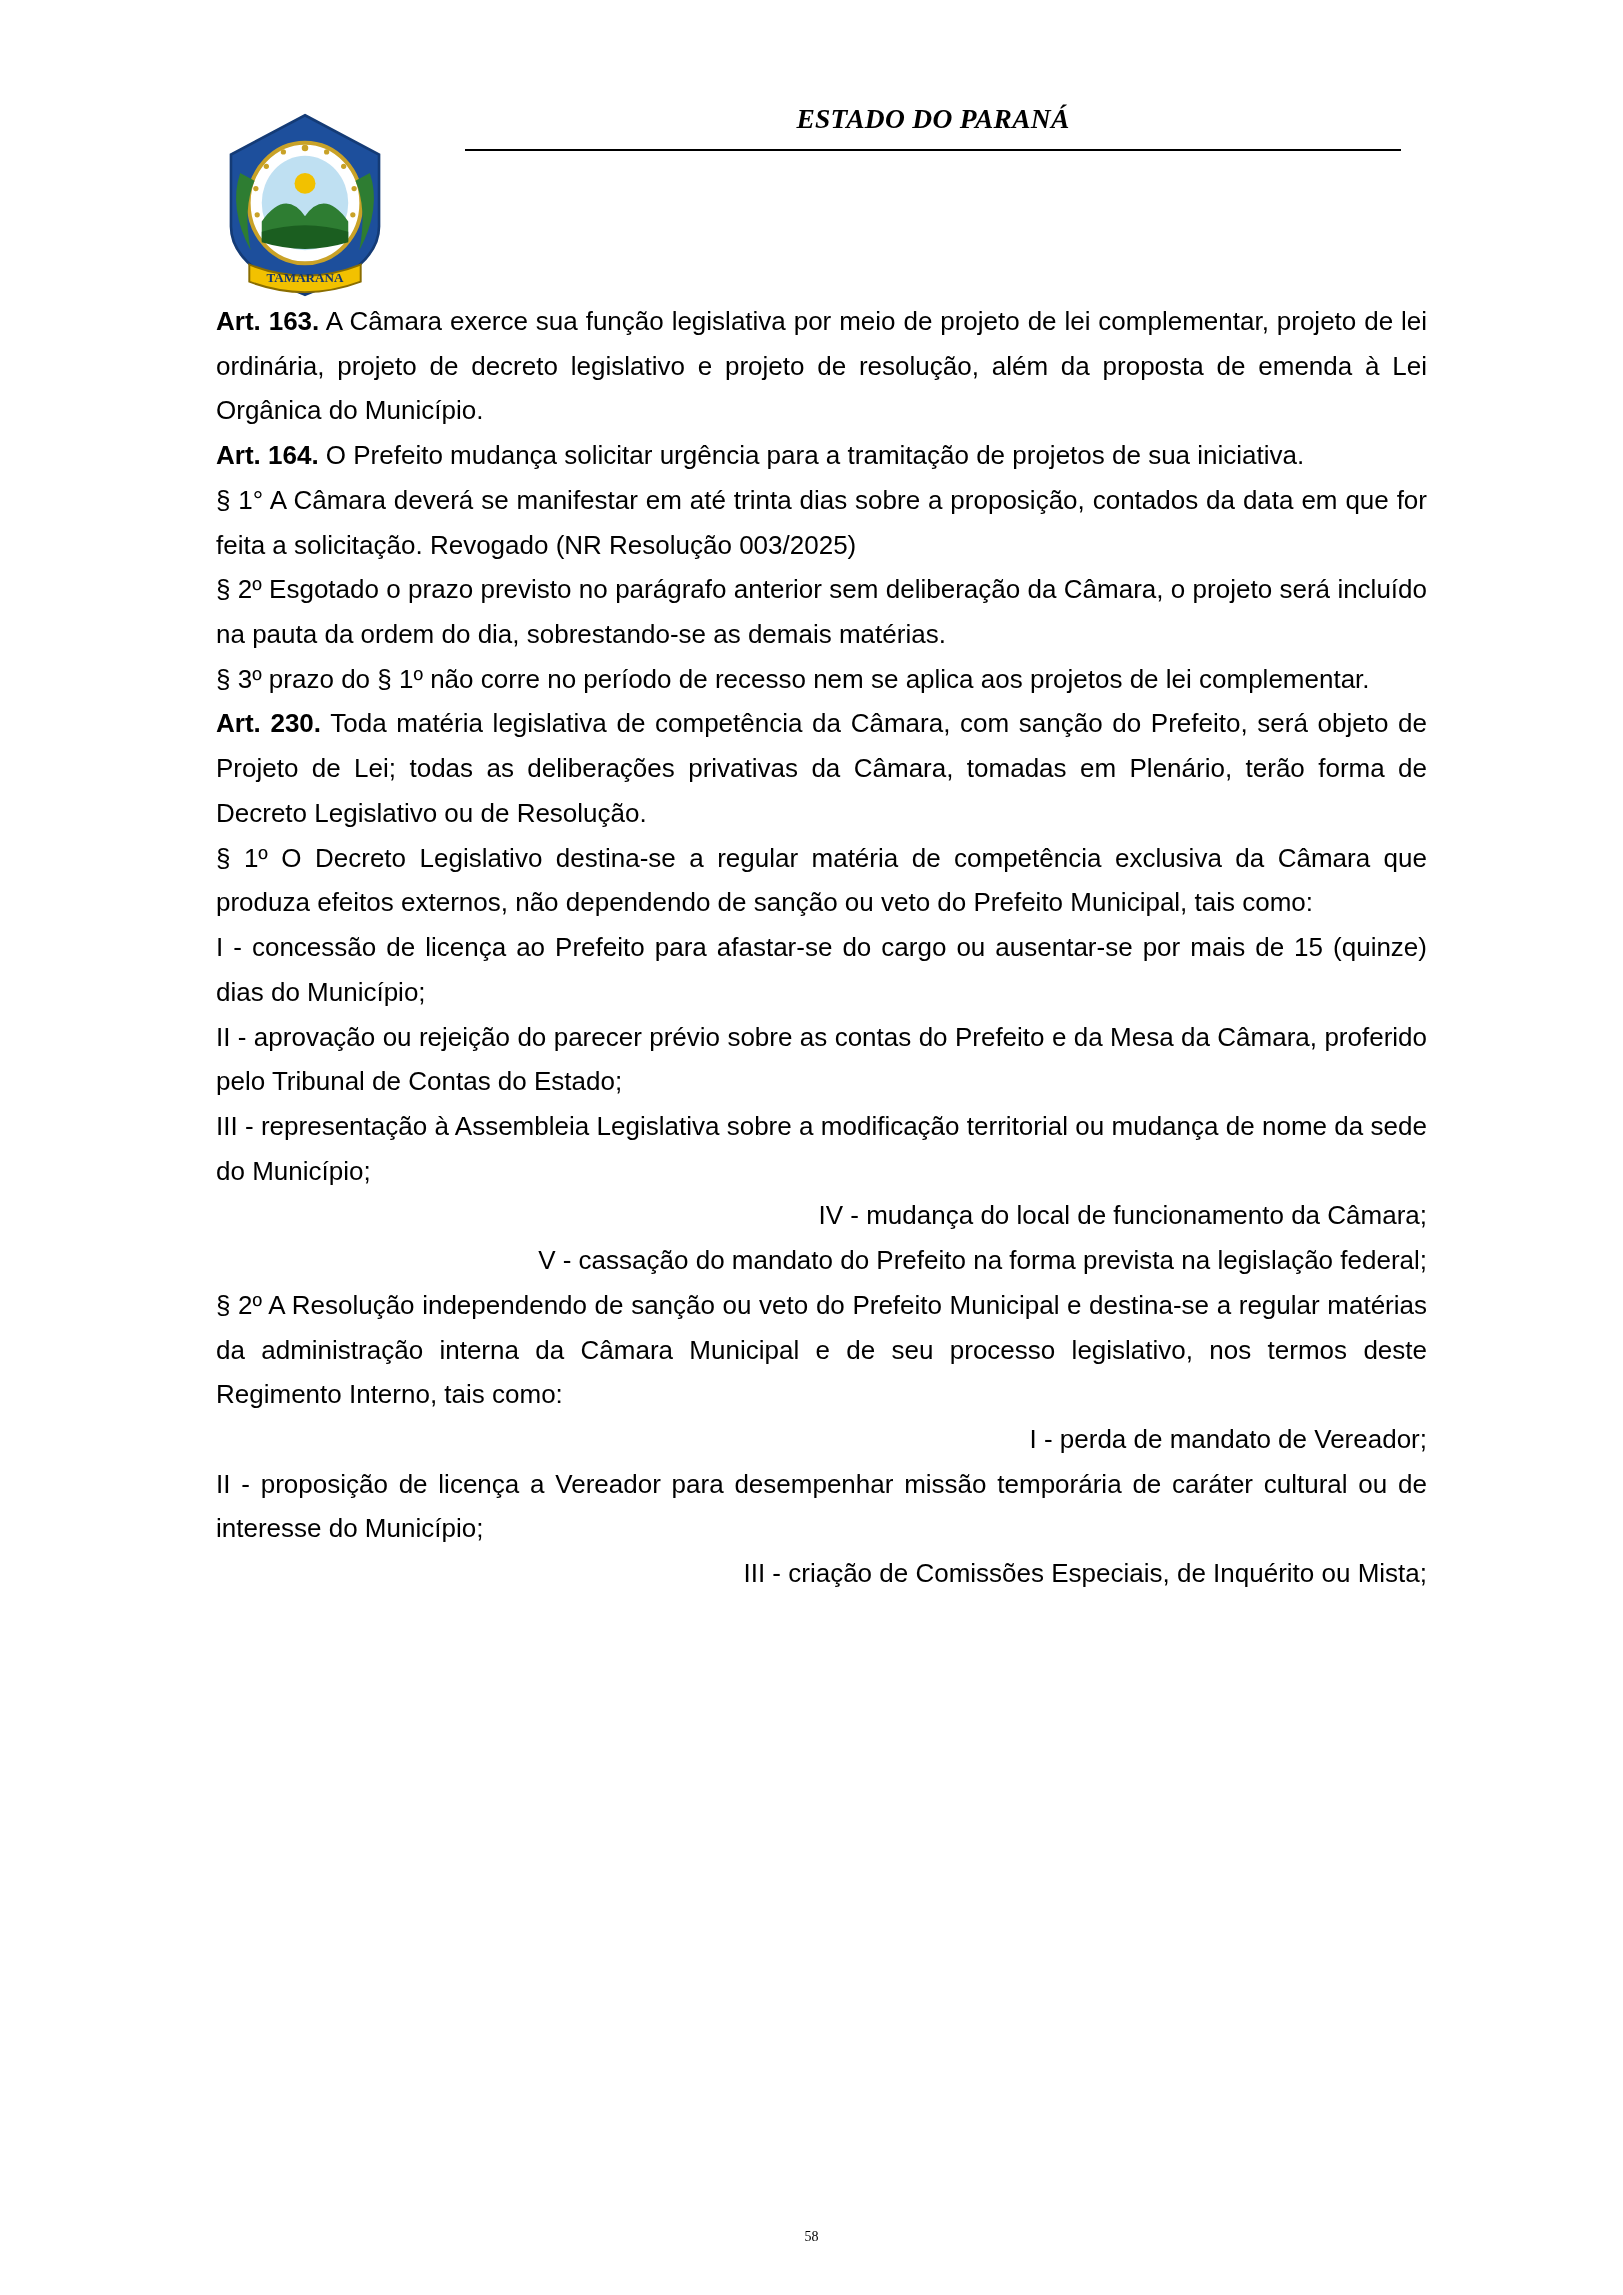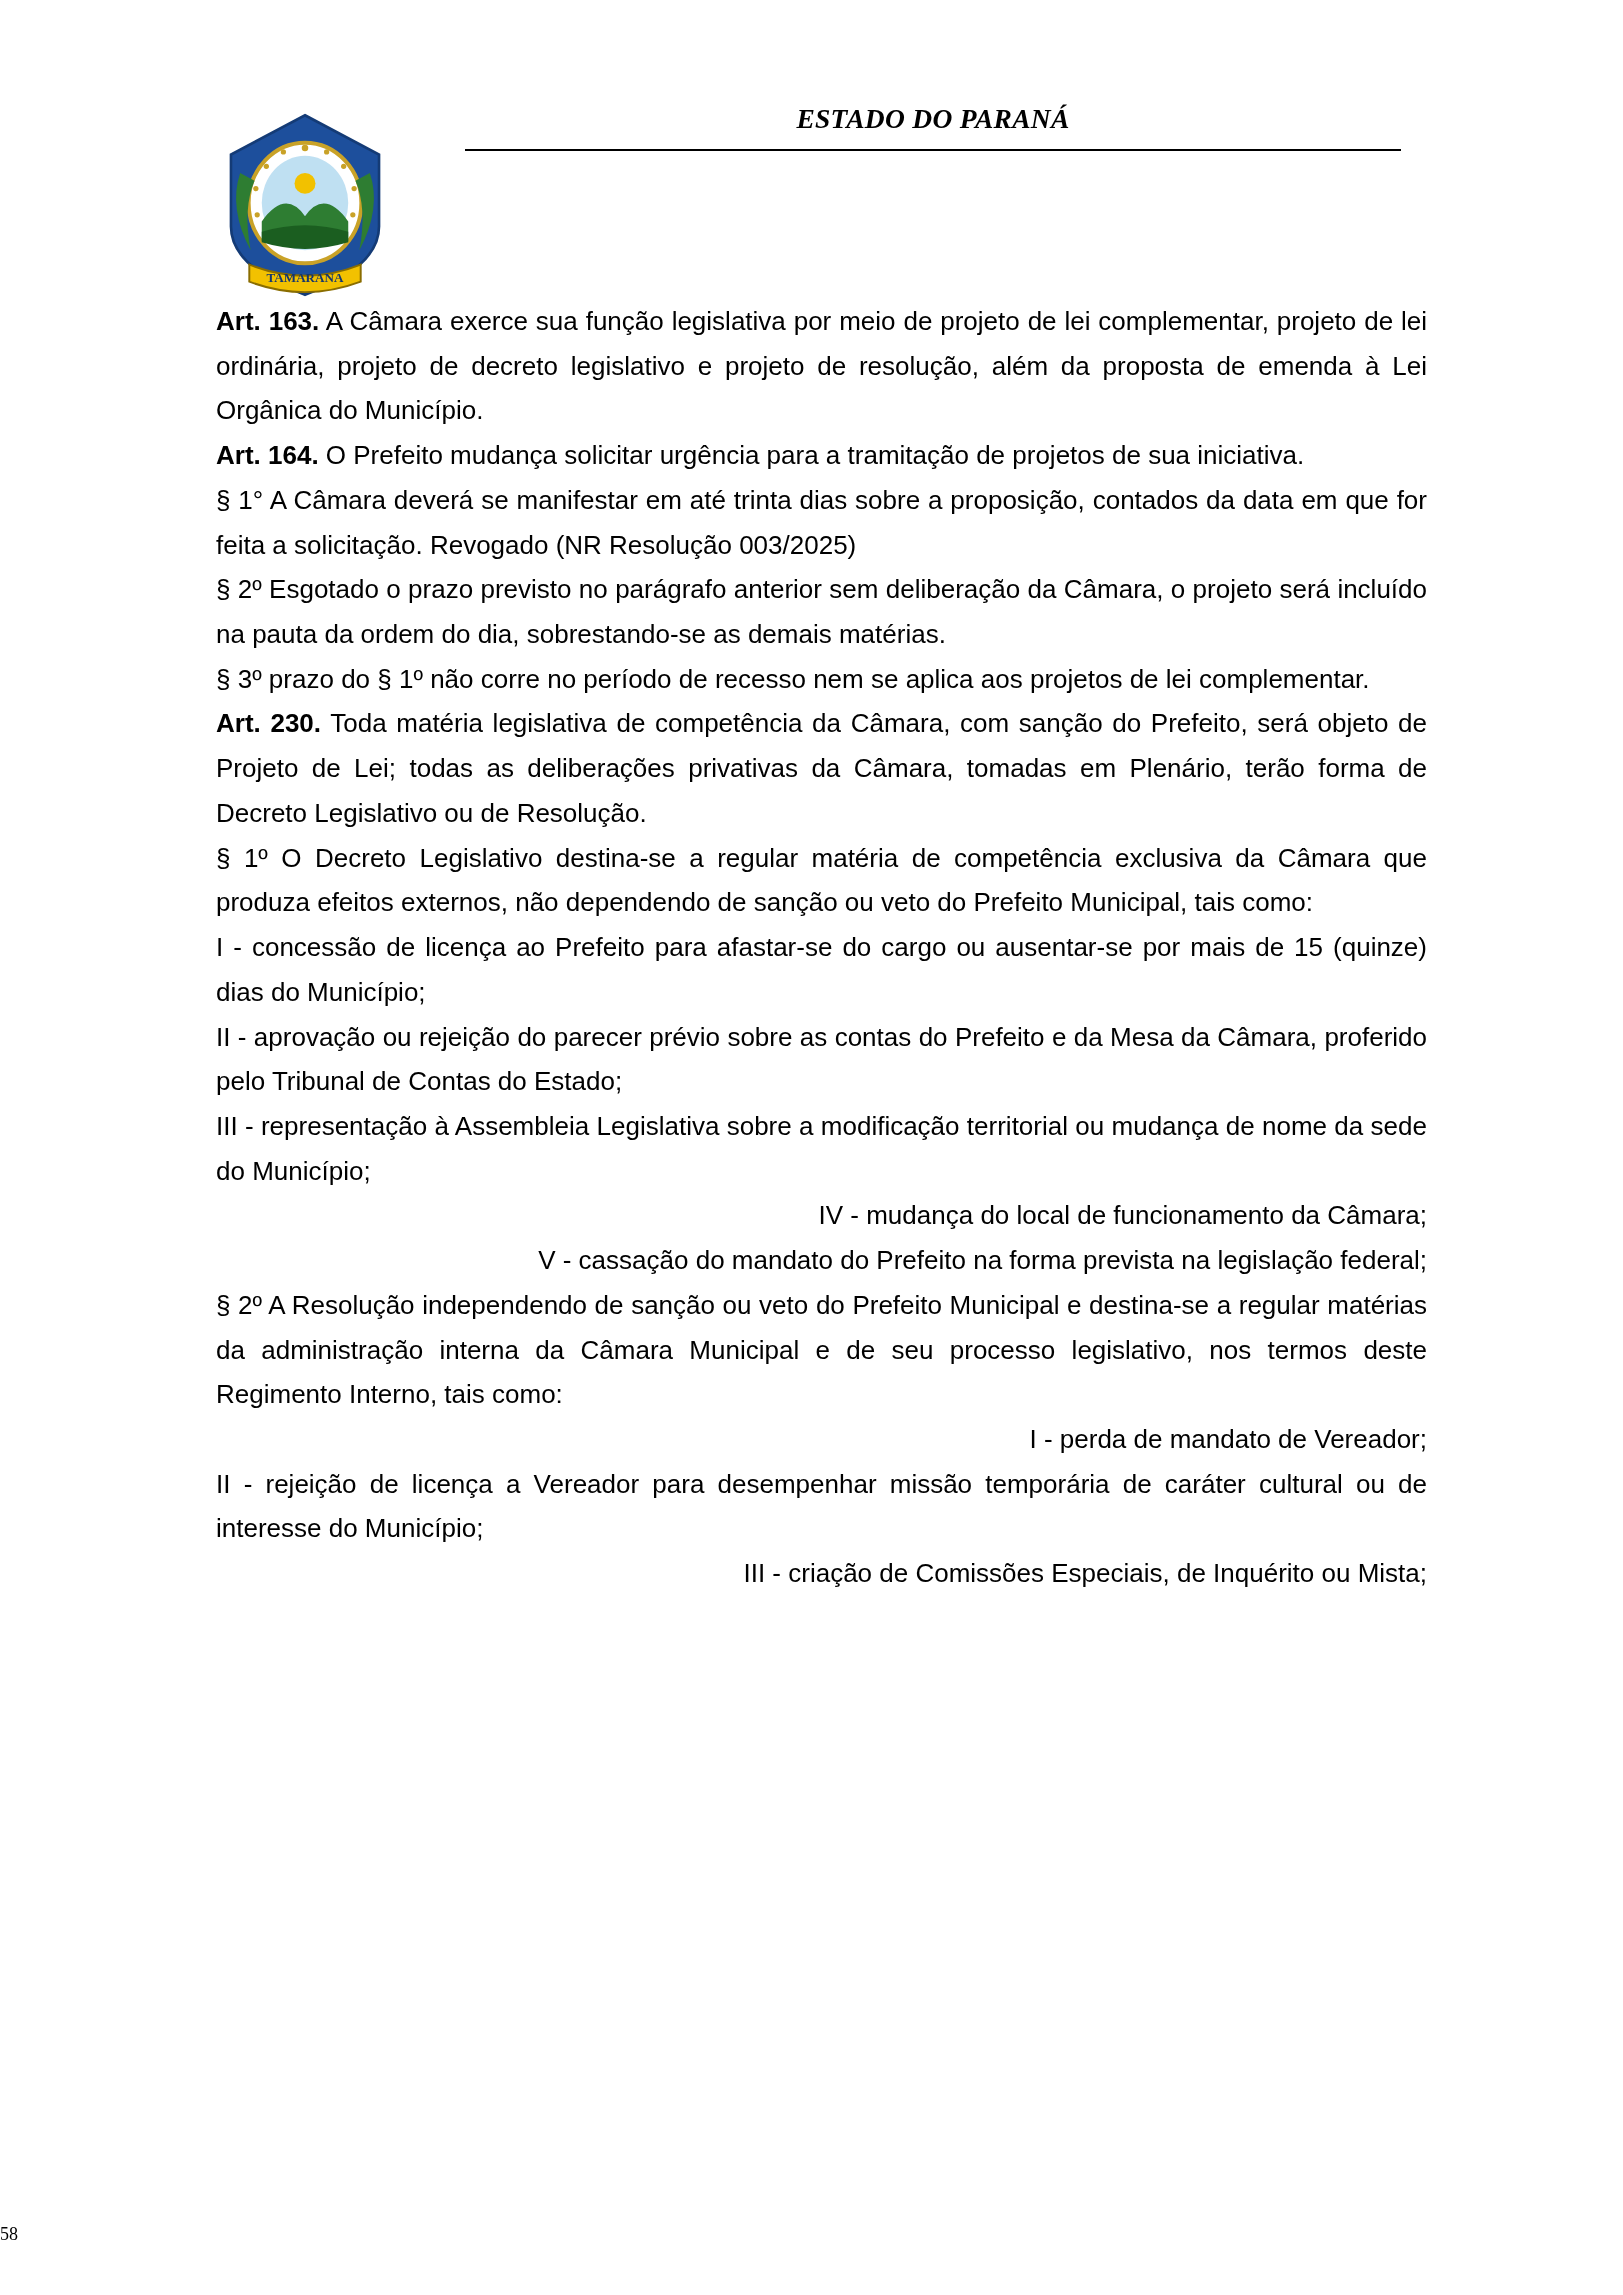--- a/index.html
+++ b/index.html
@@ -71,23 +71,23 @@
     hyphens: none;
   }
   p.para.nojust { text-align: right; }
   .artno { font-weight: bold; }
   
   .page-number {
     position: absolute;
     left: 0;
     right: 0;
     bottom: 50px;
-    text-align: left;
+    text-align: center;
     font-family: "Liberation Serif", serif;
-    font-size: 18px;
+    font-size: 14px;
   }
 </style>
 </head>
 <body>
 
 <div class="page">
 
   <div class="header">
 
     <div class="crest">
@@ -162,21 +162,21 @@
     <p class="para">III - representação à Assembleia Legislativa sobre a modificação territorial ou mudança de nome da sede do Município;</p>
 
     <p class="para nojust">IV - mudança do local de funcionamento da Câmara;</p>
 
     <p class="para nojust">V - cassação do mandato do Prefeito na forma prevista na legislação federal;</p>
 
     <p class="para">§ 2º A Resolução independendo de sanção ou veto do Prefeito Municipal e destina-se a regular matérias da administração interna da Câmara Municipal e de seu processo legislativo, nos termos deste Regimento Interno, tais como:</p>
 
     <p class="para nojust">I - perda de mandato de Vereador;</p>
 
-    <p class="para">II - rejeição de licença a Vereador para desempenhar missão temporária de caráter cultural ou de interesse do Município;</p>
+    <p class="para">II - proposição de licença a Vereador para desempenhar missão temporária de caráter cultural ou de interesse do Município;</p>
 
     <p class="para nojust">III - criação de Comissões Especiais, de Inquérito ou Mista;</p>
 
   </div>
 
   <div class="page-number">58</div>
 
 </div>
 
 

